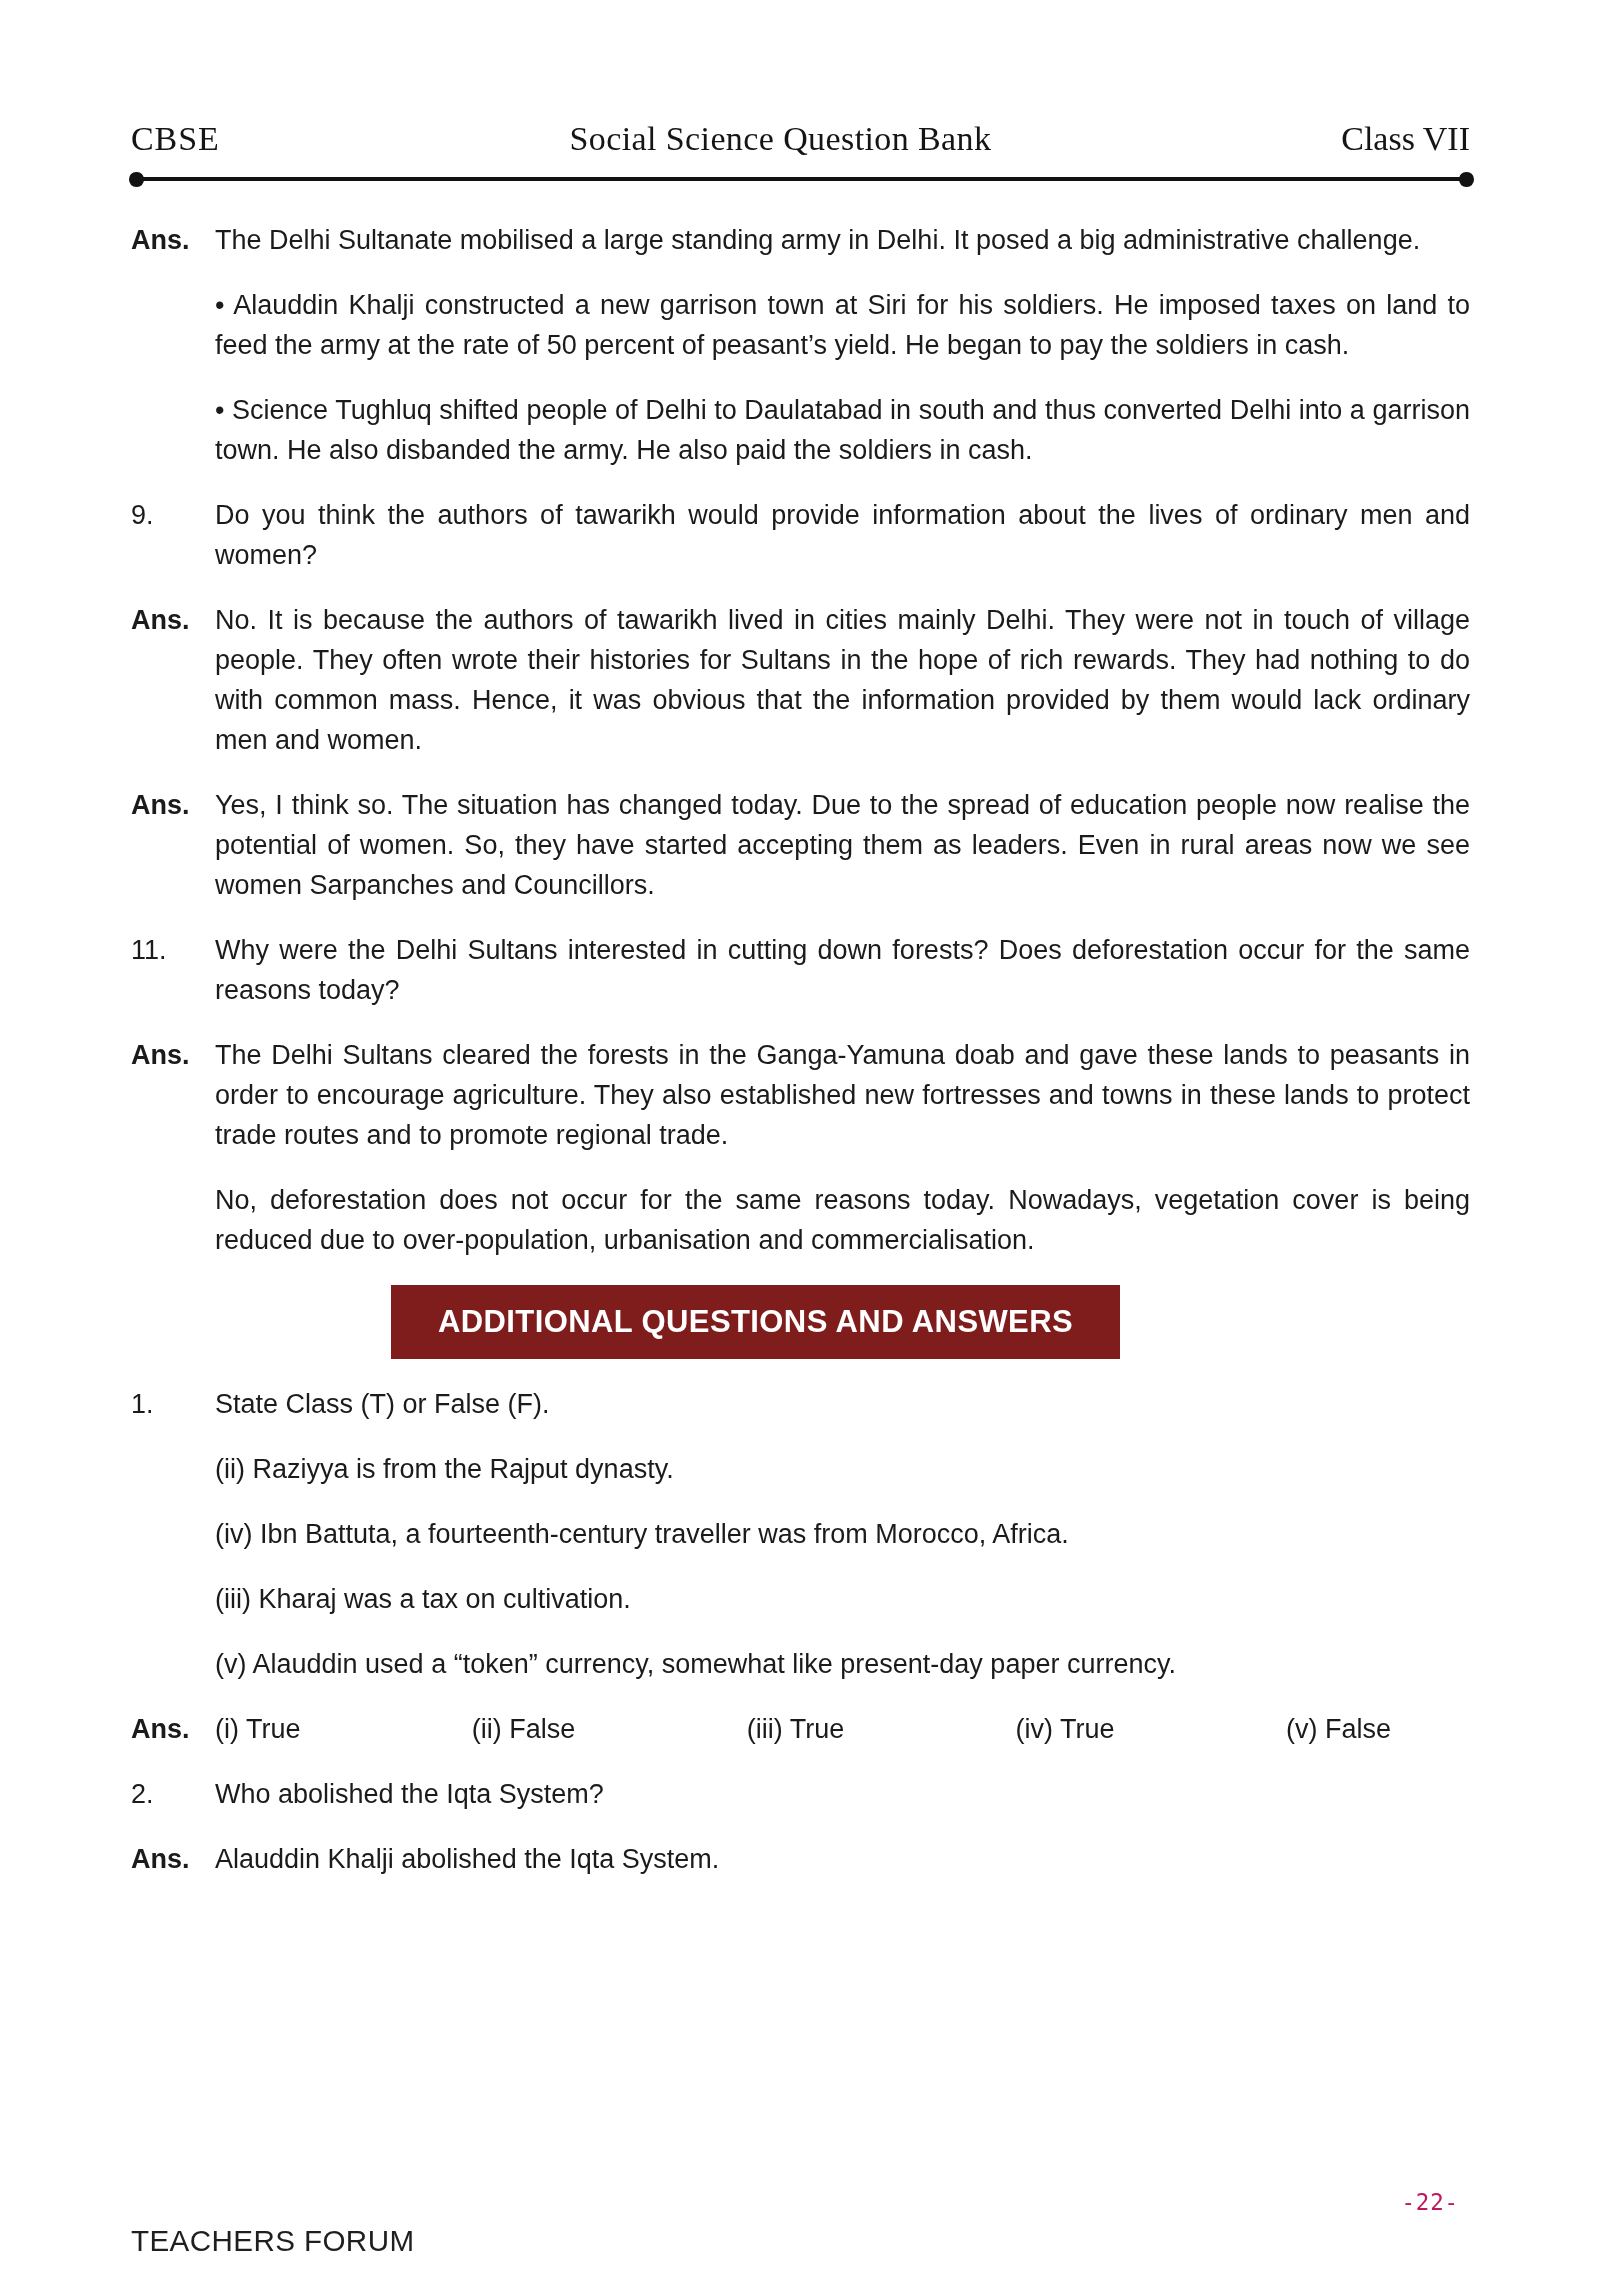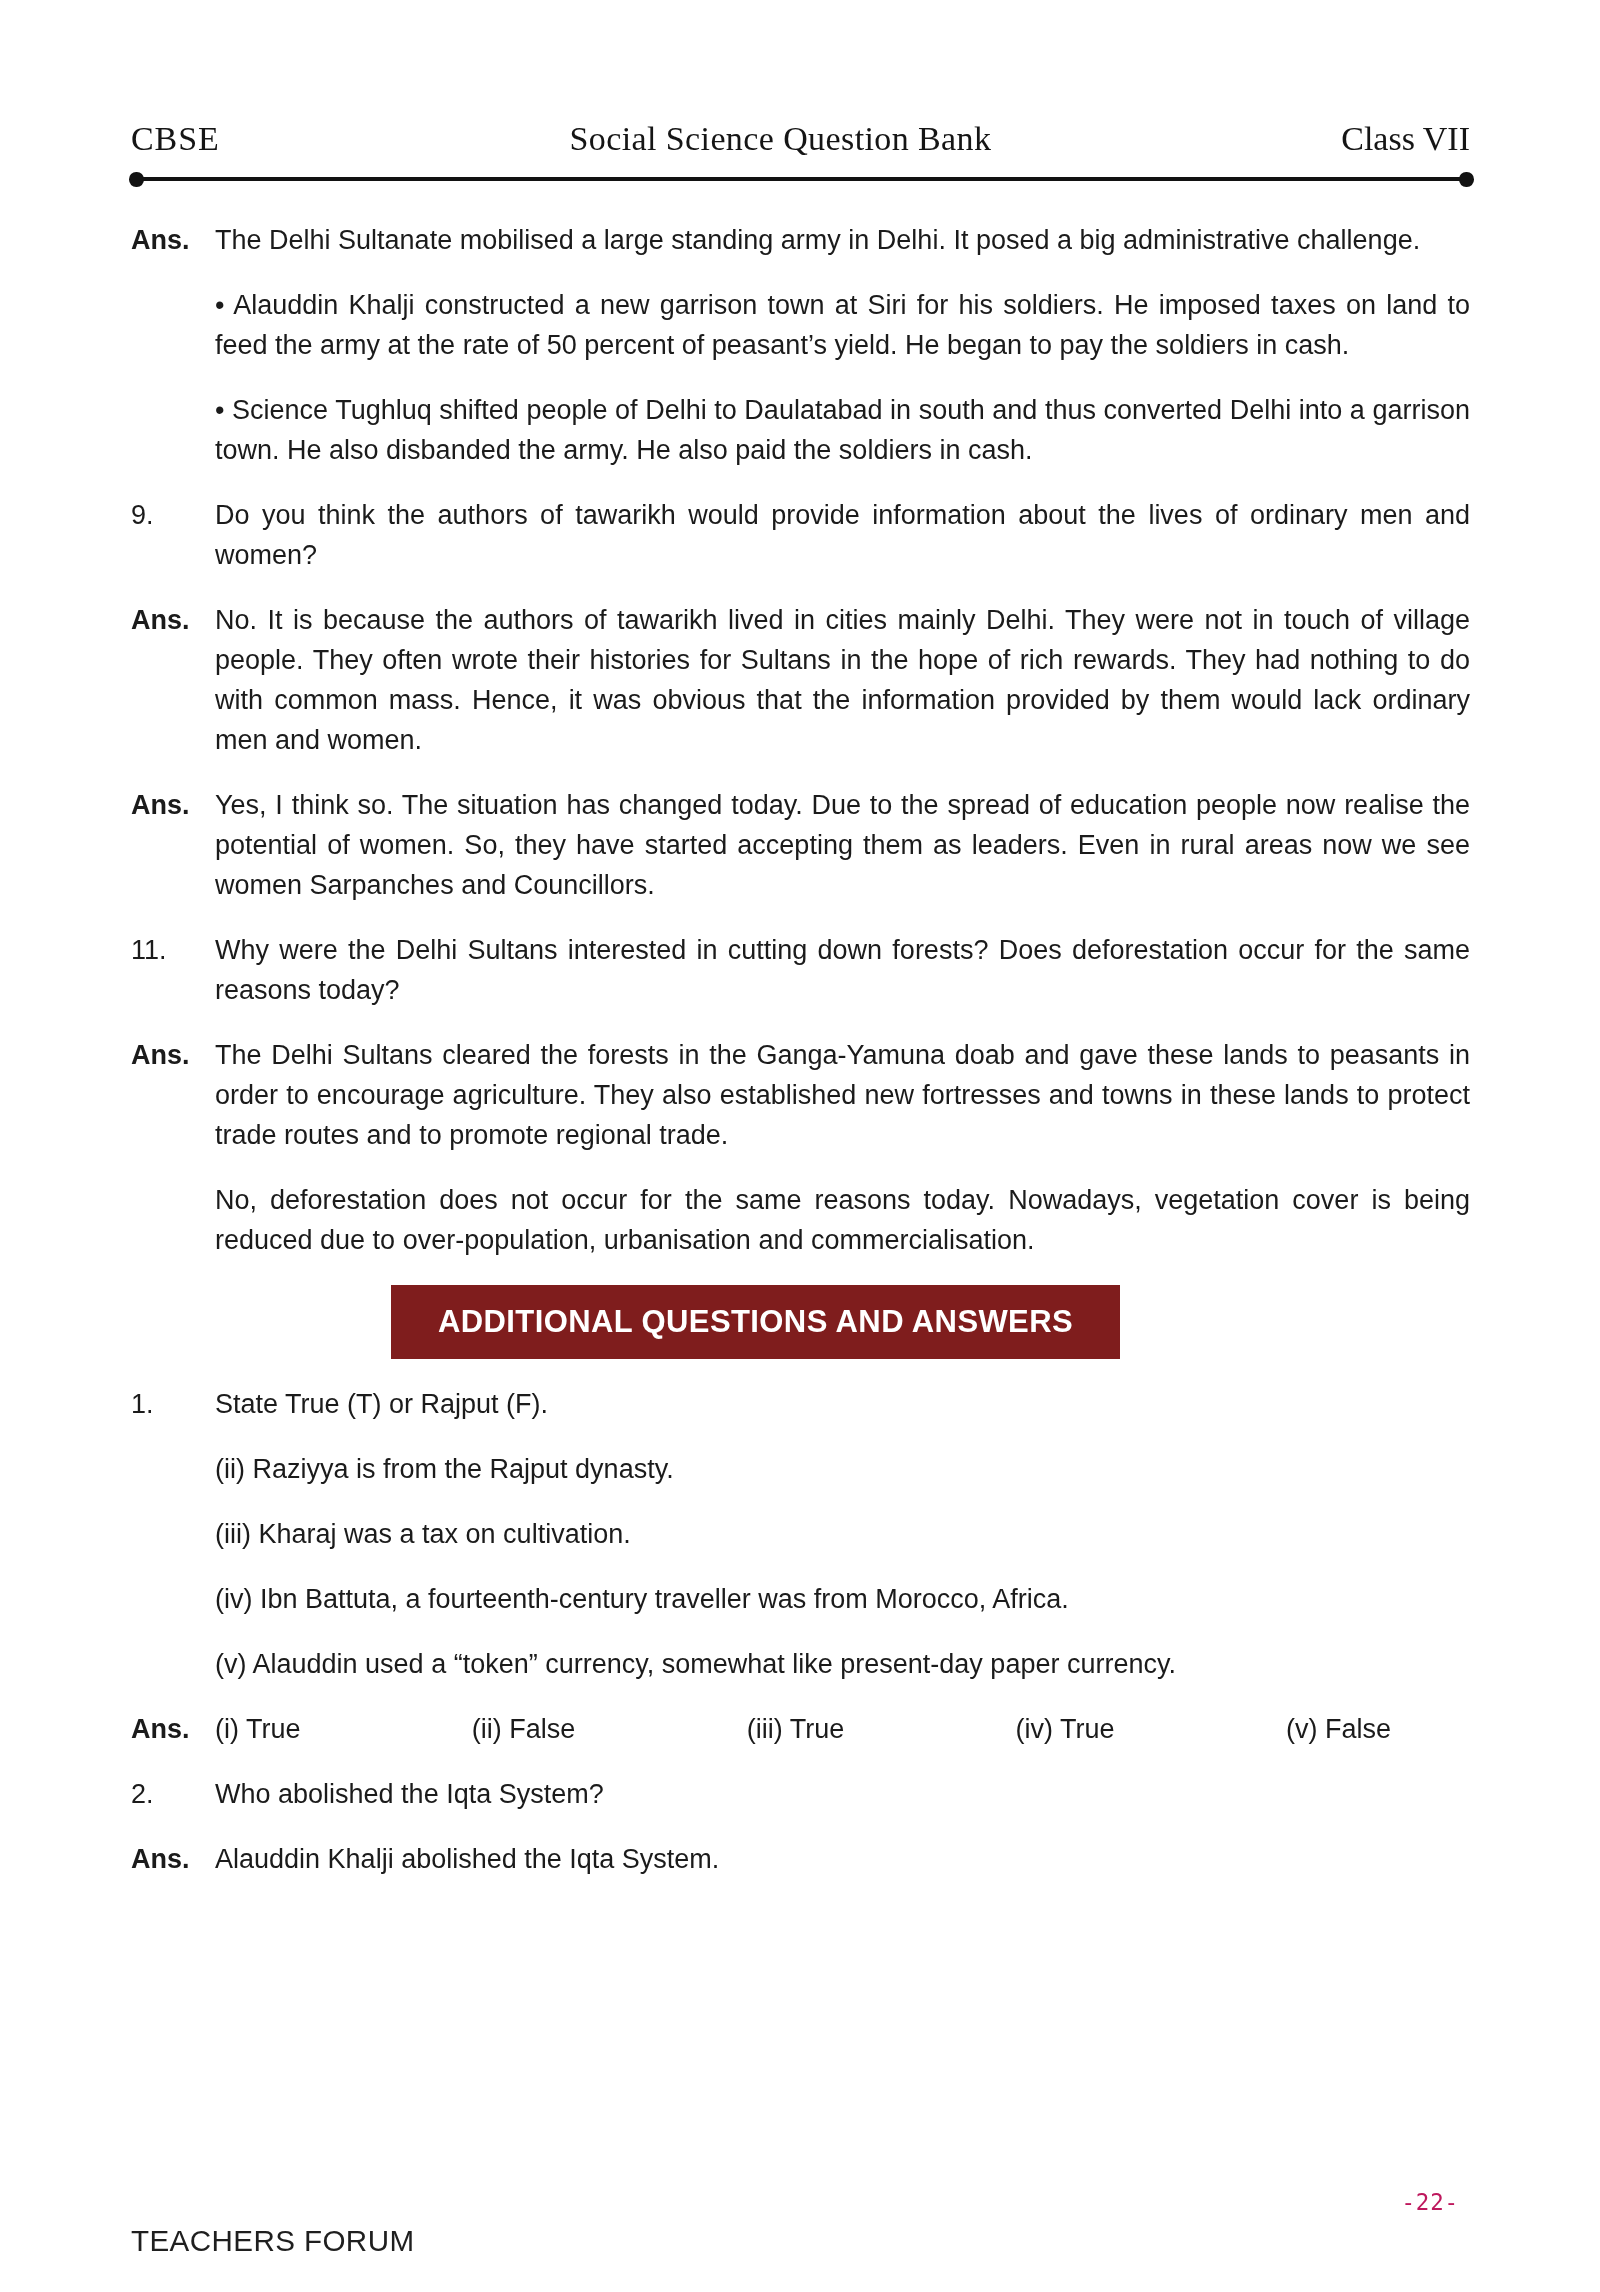--- a/index.html
+++ b/index.html
@@ -101,31 +101,31 @@
     </div>
 
     <div class="block indent">
       <span class="text">No, deforestation does not occur for the same reasons today. Nowadays, vegetation cover is being reduced due to over-population, urbanisation and commercialisation.</span>
     </div>
 
     <div class="banner">ADDITIONAL QUESTIONS AND ANSWERS</div>
 
     <div class="block">
       <span class="label">1.</span>
-      <span class="text">State True (T) or Rajput (F).</span>
+      <span class="text">State Class (T) or False (F).</span>
     </div>
 
     <div class="block indent">
       <span class="text">(ii) Raziyya is from the Rajput dynasty.</span>
     </div>
     <div class="block indent">
-      <span class="text">(iii) Kharaj was a tax on cultivation.</span>
+      <span class="text">(iv) Ibn Battuta, a fourteenth-century traveller was from Morocco, Africa.</span>
     </div>
     <div class="block indent">
-      <span class="text">(iv) Ibn Battuta, a fourteenth-century traveller was from Morocco, Africa.</span>
+      <span class="text">(iii) Kharaj was a tax on cultivation.</span>
     </div>
     <div class="block indent">
       <span class="text">(v) Alauddin used a “token” currency, somewhat like present-day paper currency.</span>
     </div>
 
     <div class="block">
       <span class="label bold">Ans.</span>
       <span class="ans-row">
         <span>(i) True</span>
         <span>(ii) False</span>

